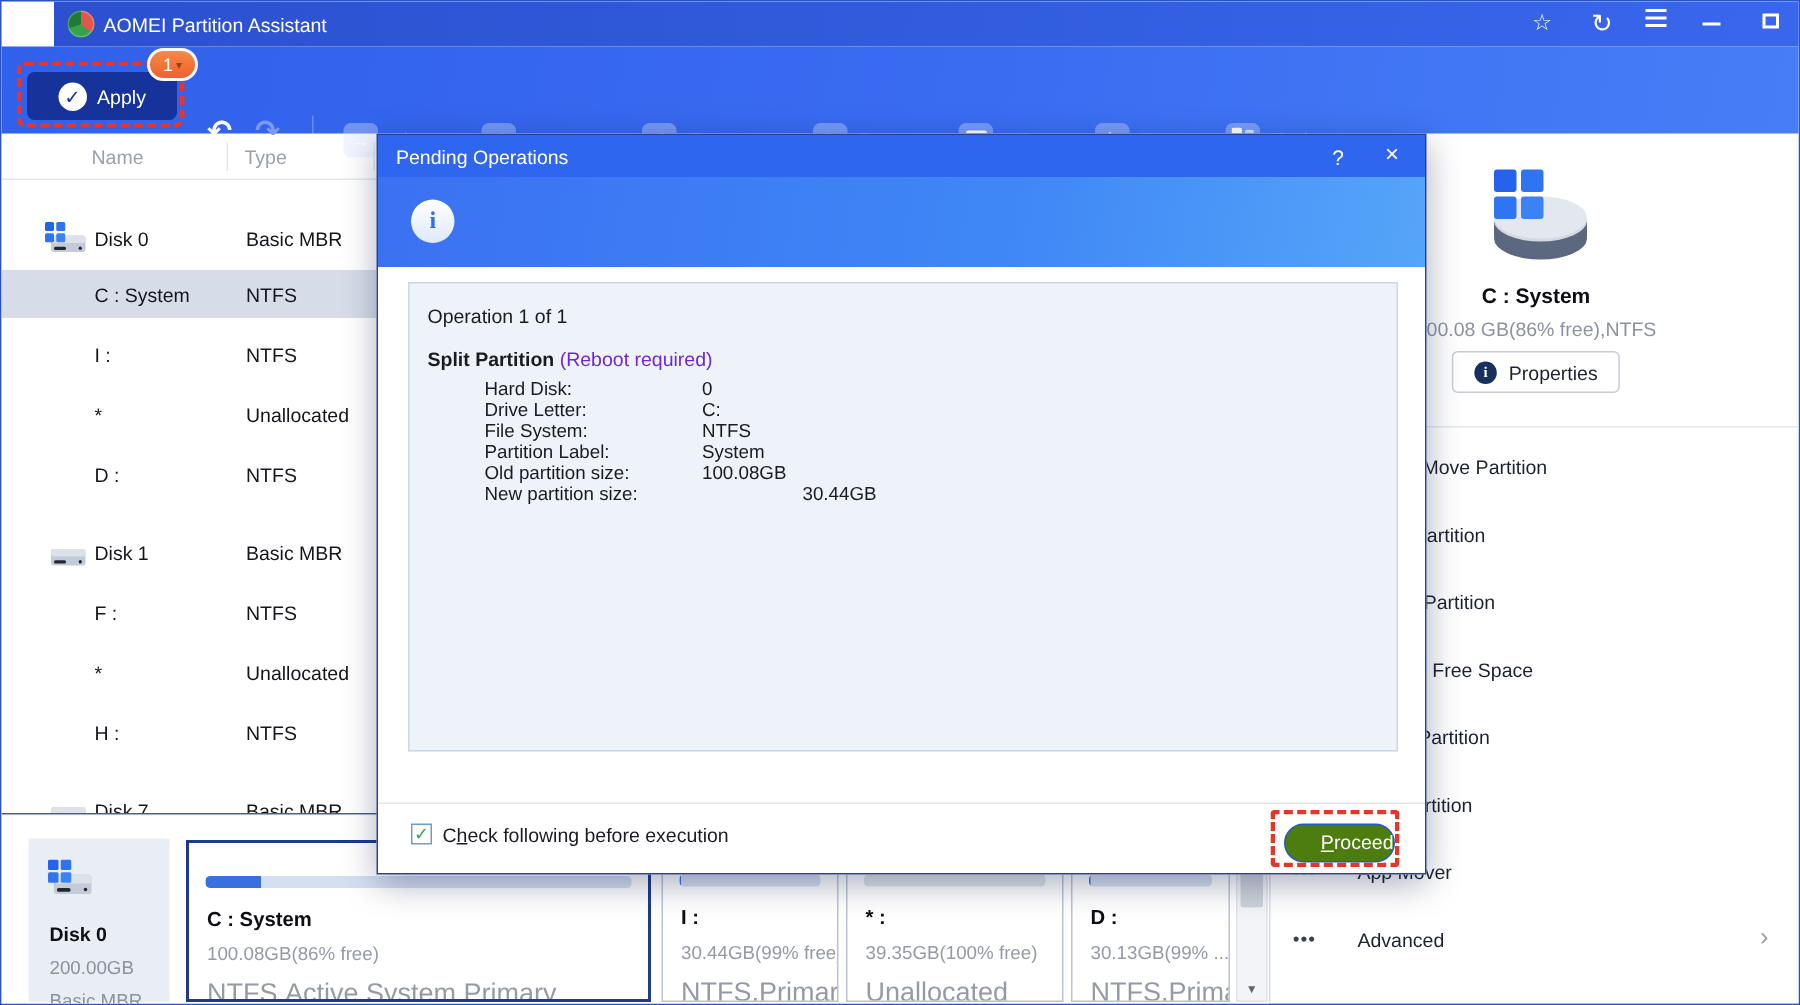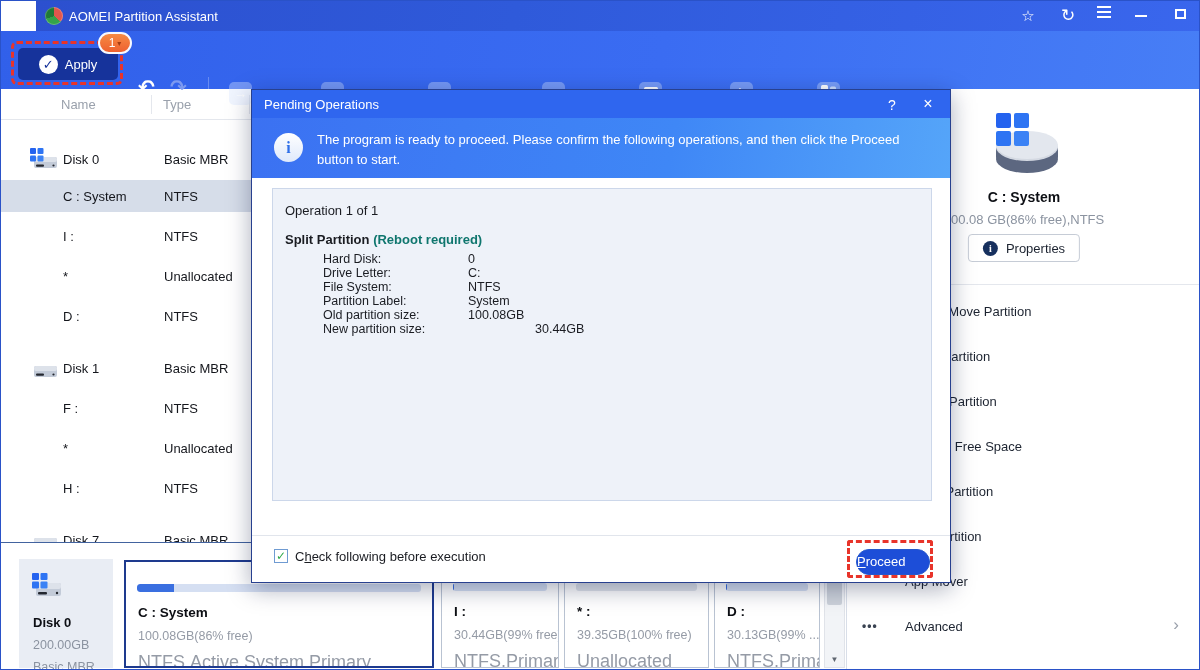--- a/index.html
+++ b/index.html
@@ -102,32 +102,32 @@
   #dlg-band { position:absolute; left:0; top:28px; width:100%; height:60px;
     background:linear-gradient(100deg,#3b71f2 0%,#3f87f6 60%,#55a5f9 100%); color:#fff; }
   #dlg-info-ico { position:absolute; left:22px; top:15px; width:29px; height:29px; border-radius:50%;
     background:linear-gradient(180deg,#ffffff,#dfe9fb); color:#2f6fe8; font-weight:bold; font-size:16px;
     line-height:29px; text-align:center; font-family:"Liberation Serif",serif; }
   #dlg-msg { position:absolute; left:65px; top:12px; width:610px; line-height:20px; font-size:13px; }
   #op-box { position:absolute; left:20px; top:98px; width:660px; height:313px; background:#eef2f9; border:1px solid #ccd7ea; }
   #op-header { position:absolute; left:12px; top:14px; color:#1a1c22; }
   #op-line { position:absolute; left:12px; top:43px; }
   #op-name { font-weight:bold; color:#1a1c22; }
-  #op-note { font-weight:bold; color:#0f766e; }
+  #op-note { font-weight:normal; color:#6d28d9; }
   .det-row { position:absolute; left:0; width:100%; height:14px; font-size:12.5px; color:#1a1c22; }
   .det-row .dl { position:absolute; left:50px; } .det-row .dv { position:absolute; left:195px; }
   .det-row.indent .dv { left:262px; }
   #dlg-estimate { position:absolute; left:21px; top:391px; color:#1a1c22; }
   #dlg-bottombar { position:absolute; left:0; bottom:0; width:100%; height:47px; border-top:1px solid #e1e5ec; background:#fff; }
   #dlg-checkbox { position:absolute; left:22px; top:13px; width:14px; height:14px; background:#fff;
     border:1px solid #6f9bd2; color:#2faa4a; font-size:12px; font-weight:bold; line-height:13px; text-align:center; cursor:pointer; }
   #dlg-checkbox-label { position:absolute; left:43px; top:13px; color:#1a1c22; cursor:pointer; }
   #proceed-highlight { position:absolute; right:17px; top:4px; width:86px; height:38px; border:3px dashed #e8342a; border-radius:3px; z-index:2; }
-  #proceed-btn { position:absolute; left:6px; top:6px; width:74px; height:26px; background:#1d4ed8; border:1px solid #2458cc;
-    border-radius:13px; color:#fff; text-align:left; line-height:24px; font-size:13px; cursor:pointer; }
+  #proceed-btn { position:absolute; left:6px; top:6px; width:74px; height:26px; background:#4d7c0f; border:1px solid #2458cc;
+    border-radius:13px; color:#fff; text-align:right; line-height:24px; font-size:13px; cursor:pointer; }
   .mn-key { text-decoration:underline; }
 </style>
 </head>
 <body>
 
 <div id="app">
 
   <div id="titlebar">
     <span id="app-logo"></span>
     <span id="app-title">AOMEI Partition Assistant</span>
@@ -412,24 +412,20 @@
   </div>
 
   <div id="dialog">
     <div id="dlg-titlebar">
       <span id="dlg-title">Pending Operations</span>
       <span id="dlg-help">?</span>
       <span id="dlg-close">×</span>
     </div>
     <div id="dlg-band">
       <span id="dlg-info-ico">i</span>
-      <div id="dlg-msg">
-        <span>The program is ready to proceed. Please confirm the following operations, and then click the Proceed</span><br>
-        <span>button to start.</span>
-      </div>
     </div>
     <div id="op-box">
       <div id="op-header">Operation 1 of 1</div>
       <div id="op-line">
         <span id="op-name">Split Partition</span>
         <span> </span>
         <span id="op-note">(Reboot required)</span>
       </div>
       <div id="op-details">
           <div class="det-row" style="top: 63px;">

